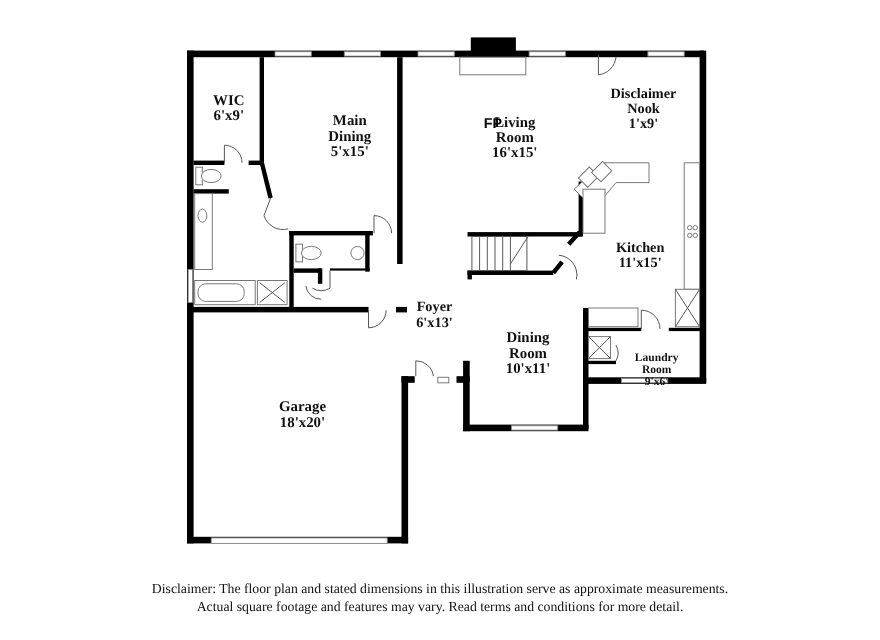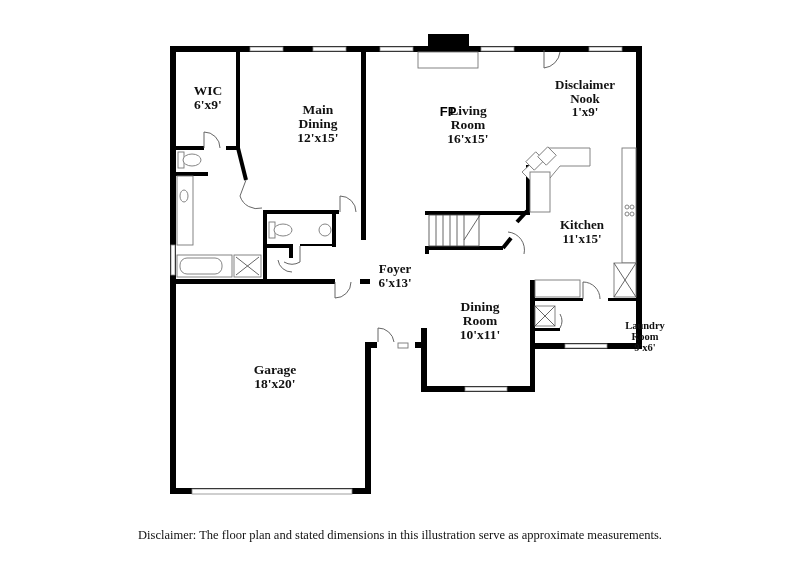--- a/index.html
+++ b/index.html
@@ -166,59 +166,60 @@
 </svg>
 
 <div class="room-label lg" style="left:208px; top:84px;">
   <span class="name">WIC</span>
   <span class="dim">6'x9'</span>
 </div>
 
 <div class="room-label lg" style="left:318px; top:103px;">
   <span class="name">Main</span>
   <span class="name">Dining</span>
-  <span class="dim">12'x15'</span>
+  <span class="dim">5'x15'</span>
 </div>
 
 <div class="room-label lg" style="left:468px; top:104px;">
   <span class="name">Living</span>
   <span class="name">Room</span>
   <span class="dim">16'x15'</span>
 </div>
 
 <div class="room-label md" style="left:585px; top:78px;">
   <span class="name">Disclaimer</span>
   <span class="name">Nook</span>
   <span class="dim">1'x9'</span>
 </div>
 
 <div class="room-label md" style="left:582px; top:218px;">
   <span class="name">Kitchen</span>
   <span class="dim">11'x15'</span>
 </div>
 
-<div class="room-label md" style="left:395px; top:262px;">
+<div class="room-label md" style="left:395px; top:272px;">
   <span class="name">Foyer</span>
   <span class="dim">6'x13'</span>
 </div>
 
 <div class="room-label lg" style="left:480px; top:300px;">
   <span class="name">Dining</span>
   <span class="name">Room</span>
   <span class="dim">10'x11'</span>
 </div>
 
-<div class="room-label sm" style="left:597px; top:320px;margin-left:48px;">
+<div class="room-label sm" style="left:597px; top:320px;">
   <span class="name">Laundry</span>
   <span class="name">Room</span>
   <span class="dim">9'x6'</span>
 </div>
 
 <div class="room-label lg" style="left:275px; top:363px;">
   <span class="name">Garage</span>
   <span class="dim">18'x20'</span>
 </div>
 
 <div class="fp-label" style="left:448px; top:56px;">FP</div>
 
 <div class="disclaimer">
   <span>Disclaimer: The floor plan and stated dimensions in this illustration serve as approximate measurements.</span>
+  <span>Actual square footage and features may vary. Read terms and conditions for more detail.</span>
 </div>
 
 </body></html>

